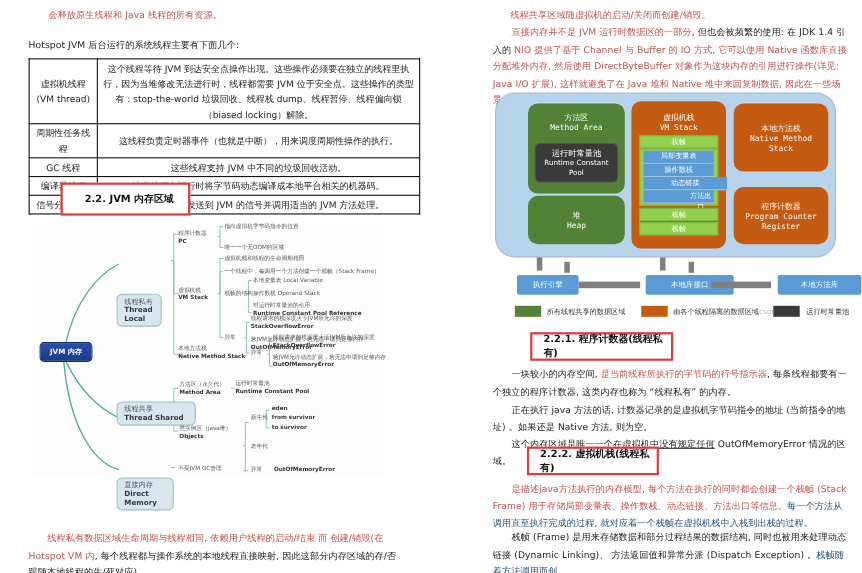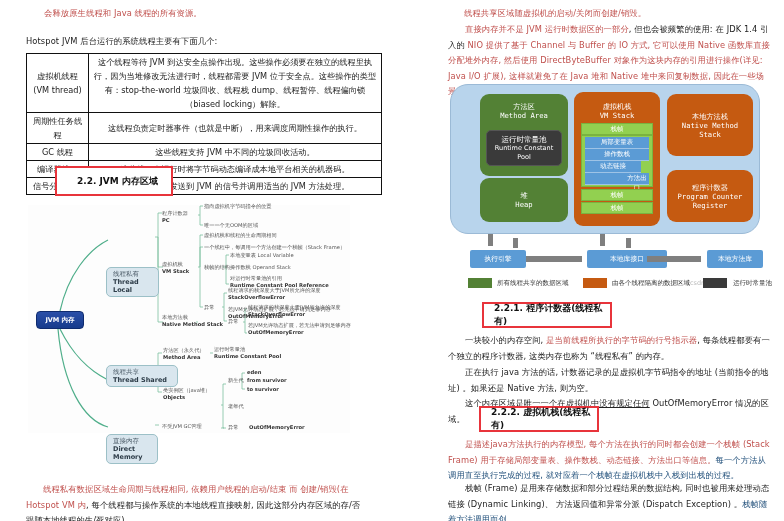--- a/index.html
+++ b/index.html
@@ -112,21 +112,21 @@
         <path d="M195 200 L195 223 L198 223"></path>
         <path d="M212 175 L214 175 L214 168 L217 168"></path>
         <path d="M214 175 L214 184 L217 184"></path>
         <path d="M193 223 L196 223"></path>
         <path d="M127 220 L 131 220"></path>
       </g>
     </svg>
 
     <div class="mm-root">JVM 内存</div>
 
-    <div class="mm-node" style="left:78px; top:62px; width:53px;">
+    <div class="mm-node" style="left:78px; top:62px; width:41px;">
       <span>线程私有</span><b>Thread Local</b>
     </div>
     <div class="mm-node" style="left:78px; top:160px; width:72px;">
       <span>线程共享</span><b>Thread Shared</b>
     </div>
     <div class="mm-node" style="left:78px; top:229px; width:52px;">
       <span>直接内存</span><b>Direct Memory</b>
     </div>
 
     <div class="mm-text" style="left:134px; top:5px;"><span>程序计数器</span><b>PC</b></div>
@@ -196,21 +196,21 @@
 </div>
 
 <div class="blk orange" style="left:574px; top:92px; width:86px; height:134px; justify-content:flex-start; padding-top:10px;">
   <span>虚拟机栈</span>
   <span>VM Stack</span>
 </div>
 <div class="frame" style="left:581px; top:123px; width:72px; height:12px;">栈帧</div>
 <div class="frame" style="left:581px; top:135px; width:72px; height:52px;"></div>
 <div class="frame-inner" style="left:585px; top:137px; width:64px; height:12px;">局部变量表</div>
 <div class="frame-inner" style="left:585px; top:149px; width:64px; height:12px;">操作数栈</div>
-<div class="frame-inner" style="left:585px; top:161px; width:56px; height:12px;">动态链接</div>
+<div class="frame-inner" style="left:585px; top:161px; width:76px; height:12px;">动态链接</div>
 <div class="frame-inner" style="left:585px; top:173px; width:64px; height:12px;padding-left:40px;">方法出口</div>
 <div class="frame" style="left:581px; top:189px; width:72px; height:12px;">栈帧</div>
 <div class="frame" style="left:581px; top:202px; width:72px; height:12px;">栈帧</div>
 
 <div class="blk orange" style="left:667px; top:94px; width:86px; height:62px;">
   <span>本地方法栈</span>
   <span>Native Method</span>
   <span>Stack</span>
 </div>
 <div class="blk orange" style="left:667px; top:170px; width:86px; height:52px;">
@@ -220,21 +220,21 @@
 </div>
 
 <div class="vbar" style="left:488px; top:234px; height:12px;"></div>
 <div class="vbar" style="left:513px; top:238px; height:10px;"></div>
 <div class="vbar" style="left:600px; top:234px; height:12px;"></div>
 <div class="vbar" style="left:626px; top:238px; height:10px;"></div>
 <div class="arrow-box" style="left:470px; top:250px; width:56px;">执行引擎</div>
 <div class="hbar" style="left:526px; top:256px; width:56px;"></div>
 <div class="arrow-box" style="left:587px; top:250px; width:80px;">本地库接口</div>
 <div class="hbar" style="left:647px; top:256px; width:54px;"></div>
-<div class="arrow-box" style="left:707px; top:250px; width:56px;">本地方法库</div>
+<div class="arrow-box" style="left:707px; top:250px; width:76px;">本地方法库</div>
 
 <div class="legend-sw" style="left:468px; top:278px; background:#538135;"></div>
 <div class="legend-txt" style="left:497px; top:279px;">所有线程共享的数据区域</div>
 <div class="legend-sw" style="left:583px; top:278px; background:#c55a11;"></div>
 <div class="legend-txt" style="left:612px; top:279px;">由各个线程隔离的数据区域</div>
 <div class="legend-txt" style="left:690px; top:279px; color:#bbb;">csdn.n</div>
 <div class="legend-sw" style="left:703px; top:278px; background:#3a3a3a;"></div>
 <div class="legend-txt" style="left:733px; top:279px;">运行时常量池</div>
 
 <div class="heading-box" style="left:482px; top:302px; width:130px; height:26px; padding-left:10px;">

